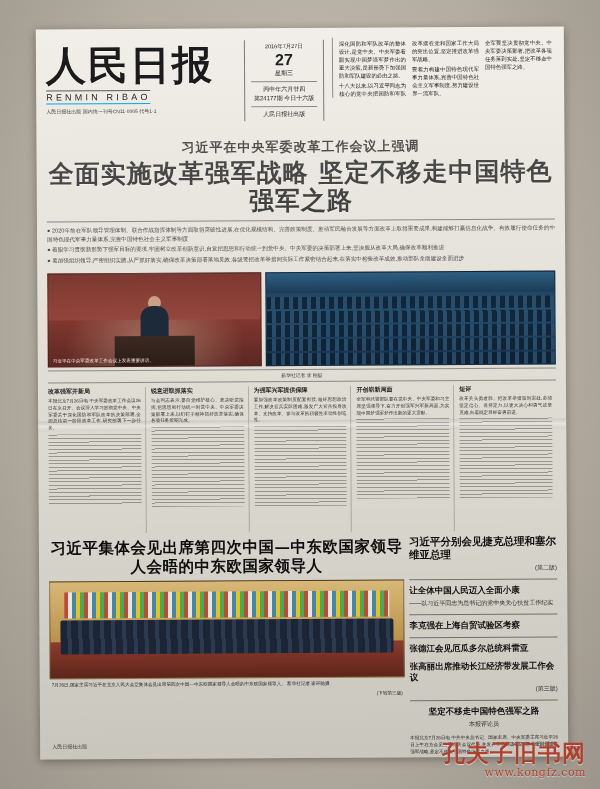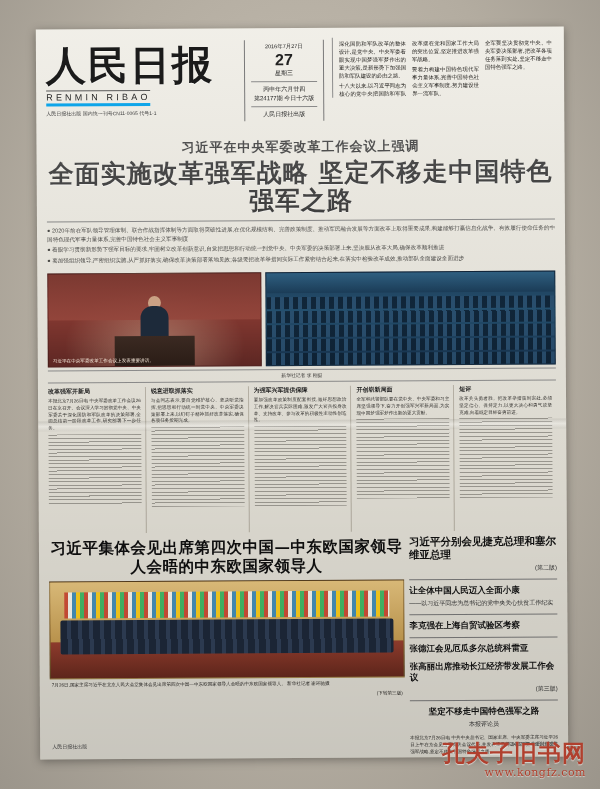--- a/index.html
+++ b/index.html
@@ -46,21 +46,21 @@
   .logo-block{width:190px;flex:0 0 190px;padding-top:10px;}
   .logo-cn{
     font-family:"DejaVu Serif", serif;
     font-weight:bold;
     font-size:40px;letter-spacing:2px;color:#1b1b1b;
     line-height:1;white-space:nowrap;
     text-shadow:0 1px 0 rgba(255,255,255,.5);
   }
   .logo-py{
     margin-top:5px;font-size:9px;letter-spacing:3.2px;color:#2a2a2a;
-    border-top:1px solid #5a5a5a;border-bottom:3px solid #0ea5e9;
+    border-top:1px solid #5a5a5a;border-bottom:1px solid #0ea5e9;
     padding:1px 0;display:inline-block;
   }
   .logo-sub{margin-top:4px;font-size:5px;color:#444;line-height:1.5;}
 
   .date-block{
     width:80px;flex:0 0 80px;border-left:1px solid #7a7a7a;border-right:1px solid #7a7a7a;
     margin:6px 8px 0 8px;padding:2px 4px;box-sizing:border-box;
     text-align:center;color:#222;
   }
   .date-line{font-size:5.5px;line-height:1.6;}

